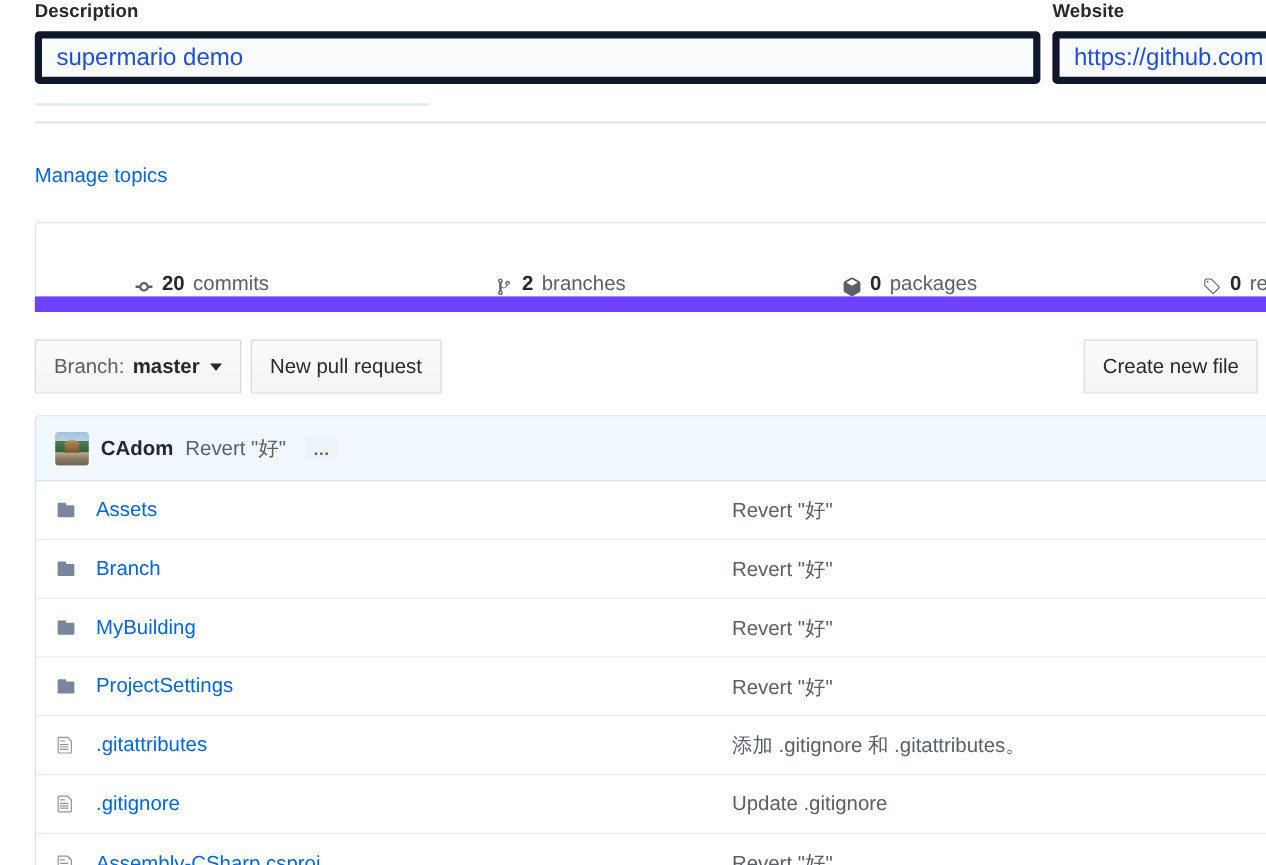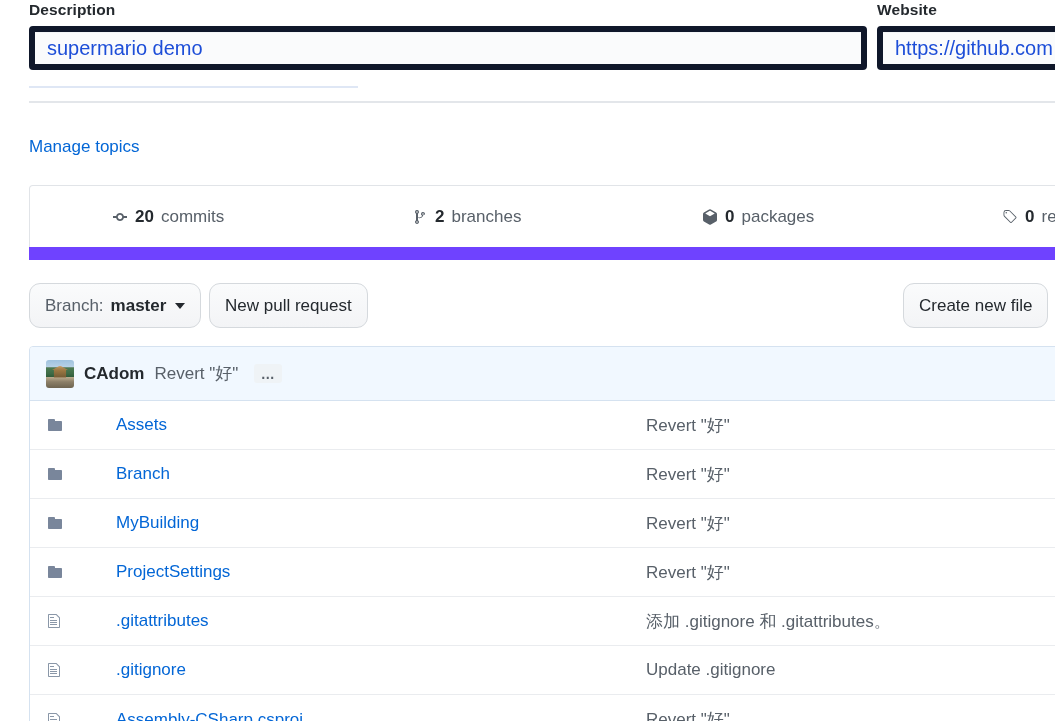--- a/index.html
+++ b/index.html
@@ -104,21 +104,21 @@
     background: #ffffff;
     border: 1px solid #e1e4e8;
     border-bottom: none;
     border-radius: 4px 4px 0 0;
     display: flex;
     align-items: center;
     overflow: hidden;
   }
   .stat {
     display: flex;
-    align-items: center;
+    align-items: flex-end;
     gap: 7px;
     font-size: 17px;
     color: #586069;
     white-space: nowrap;
     cursor: pointer;
     text-decoration: none;
     height: 100%;
   }
   .stat .num {
     font-weight: 700;
@@ -159,21 +159,21 @@
     top: 283px;
     width: 1055px;
     height: 45px;
   }
   .btn {
     position: absolute;
     top: 0;
     height: 45px;
     background: linear-gradient(#fafbfc, #f3f4f6);
     border: 1px solid #d5d9dd;
-    border-radius: 11px;
+    border-radius: 1px;
     font-family: "Liberation Sans", "DejaVu Sans", sans-serif;
     font-size: 17px;
     color: #24292e;
     line-height: 43px;
     padding: 0 15px;
     cursor: pointer;
     white-space: nowrap;
     display: flex;
     align-items: center;
     justify-content: space-between;
@@ -286,21 +286,20 @@
   .file-icon svg { display: block; }
   .file-name {
     flex: 0 0 auto;
     width: 530px;
     font-size: 17px;
     color: #0366d6;
     cursor: pointer;
     white-space: nowrap;
     overflow: hidden;
     text-overflow: ellipsis;
-    margin-left: 36px;
   }
   .file-commit {
     flex: 1 1 auto;
     font-size: 17px;
     color: #586069;
     cursor: pointer;
     white-space: nowrap;
     overflow: hidden;
   }
 </style>

